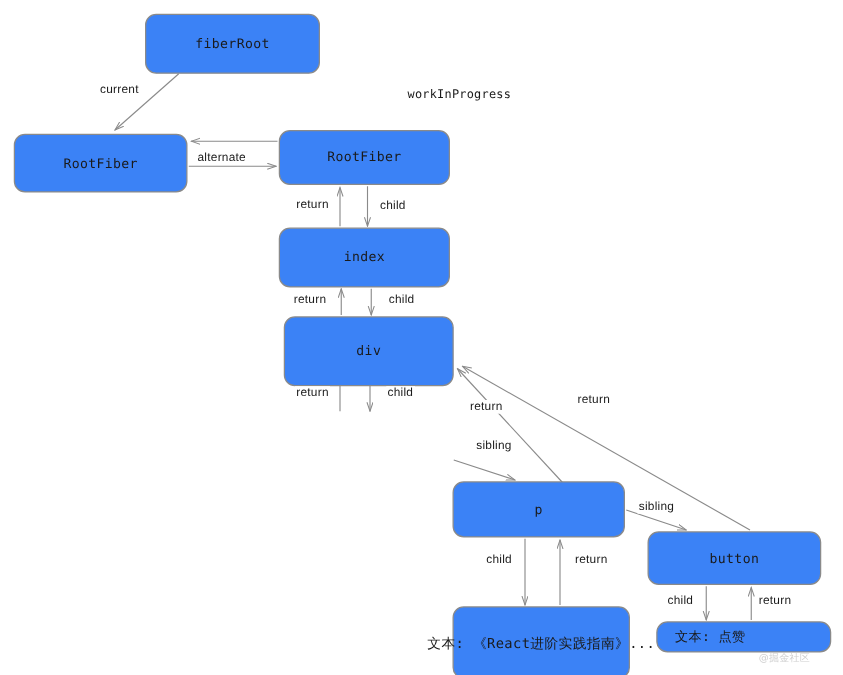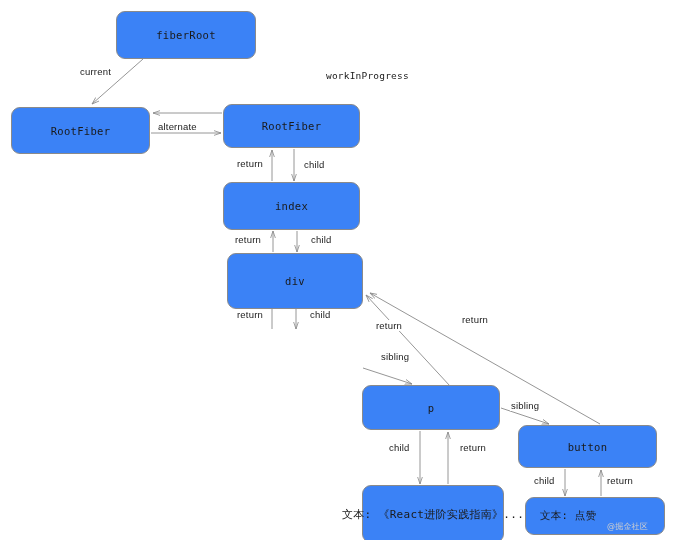--- a/index.html
+++ b/index.html
@@ -142,21 +142,21 @@
   </div>
 
   <div class="node-box" style="left:518px; top:425px; width:139px; height:43px;">
     <span>button</span>
   </div>
 
   <div class="node-box" style="left:362px; top:485px; width:142px; height:58px; font-size:11px;align-items:center;">
     <span>文本: 《React进阶实践指南》...</span>
   </div>
 
-  <div class="node-box" style="left:525px; top:497px; width:140px; height:38px; justify-content:flex-start; padding-left:14px;">
+  <div class="node-box" style="left:525px; top:497px; width:140px; height:25px; justify-content:flex-start; padding-left:14px;">
     <span>文本: 点赞</span>
   </div>
 
   <div class="edge-label" style="left:79px; top:66px;">current</div>
   <div class="edge-label" style="left:157px; top:121px;">alternate</div>
   <div class="edge-label" style="left:236px; top:158px;">return</div>
   <div class="edge-label" style="left:303px; top:159px;">child</div>
   <div class="edge-label" style="left:234px; top:234px;">return</div>
   <div class="edge-label" style="left:310px; top:234px;">child</div>
   <div class="edge-label" style="left:236px; top:309px;">return</div>

